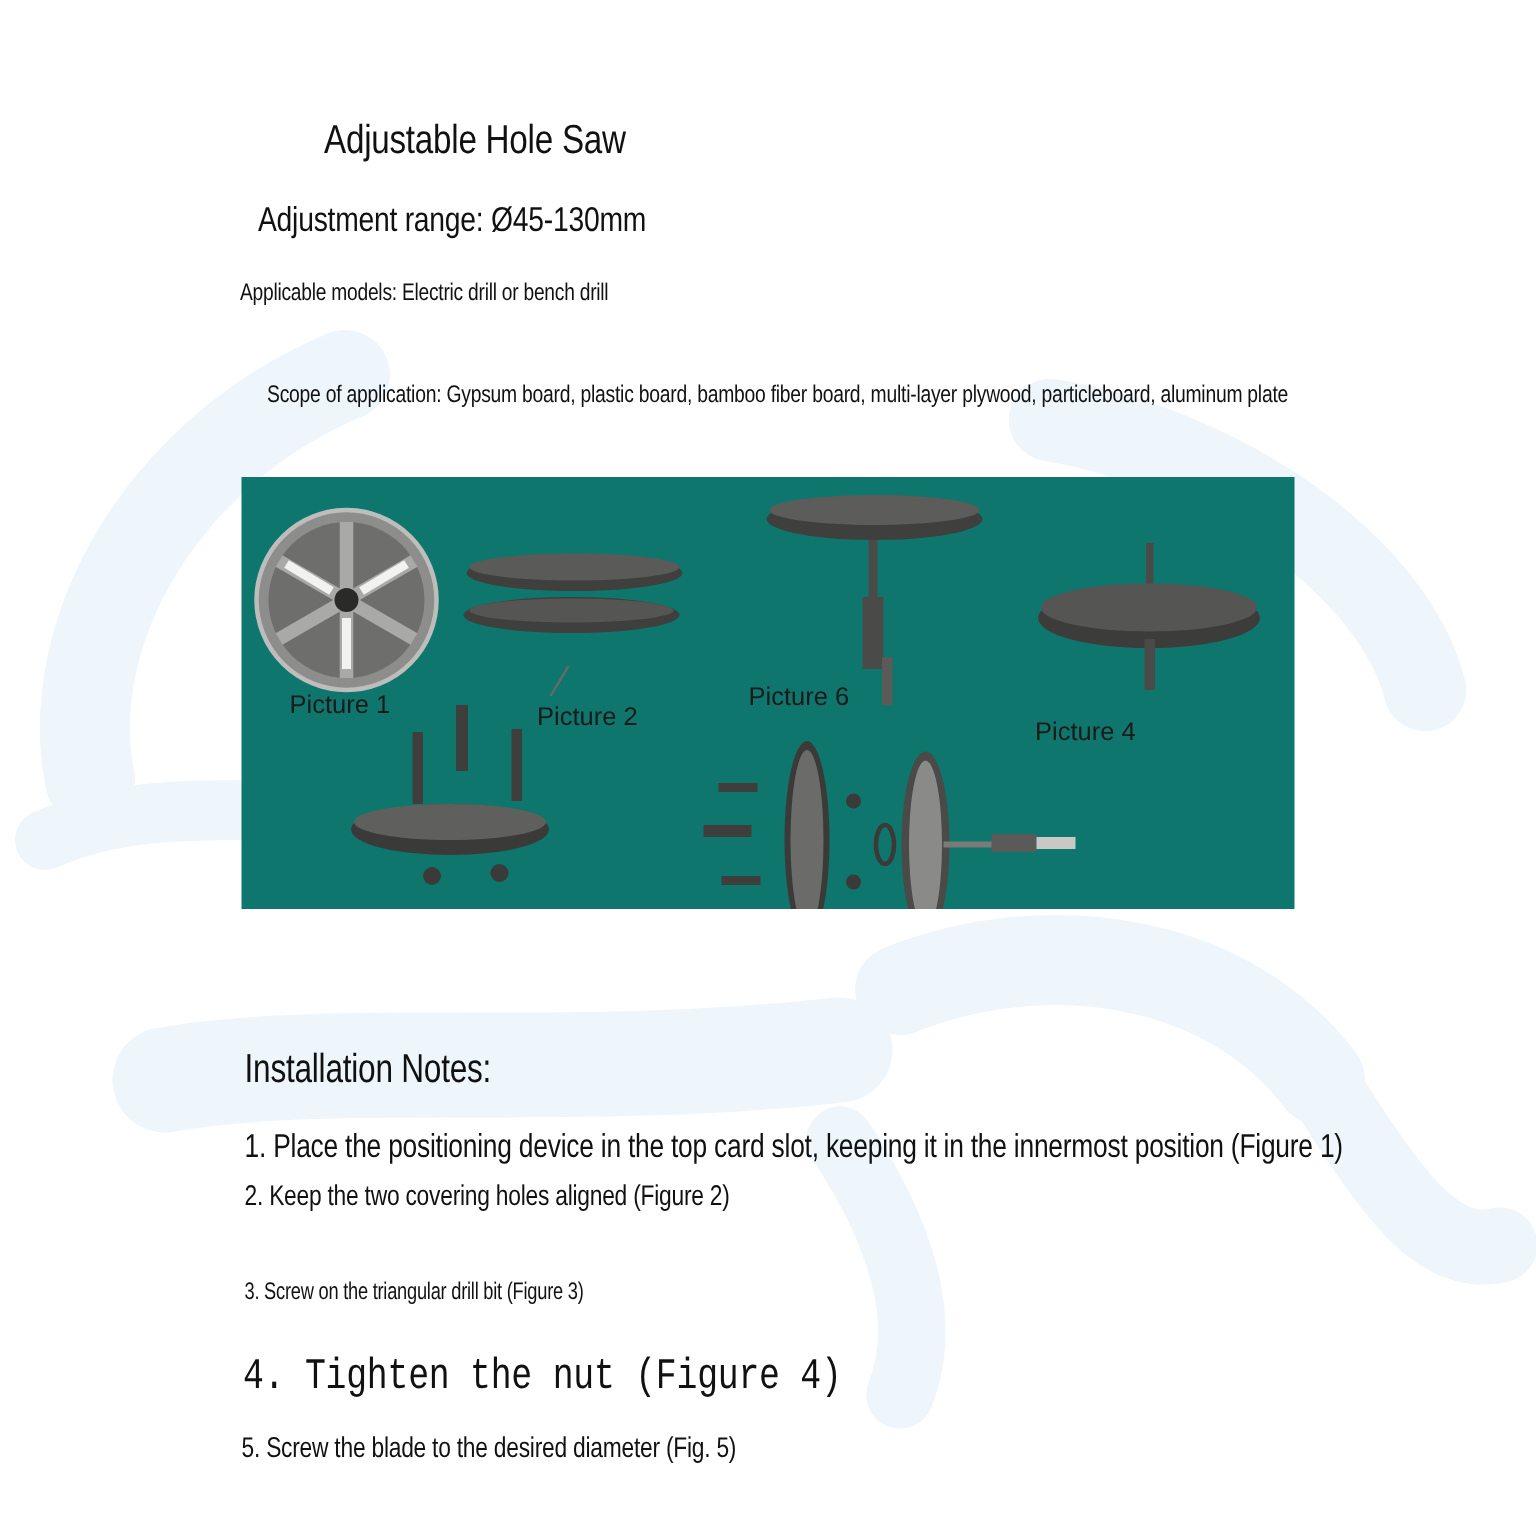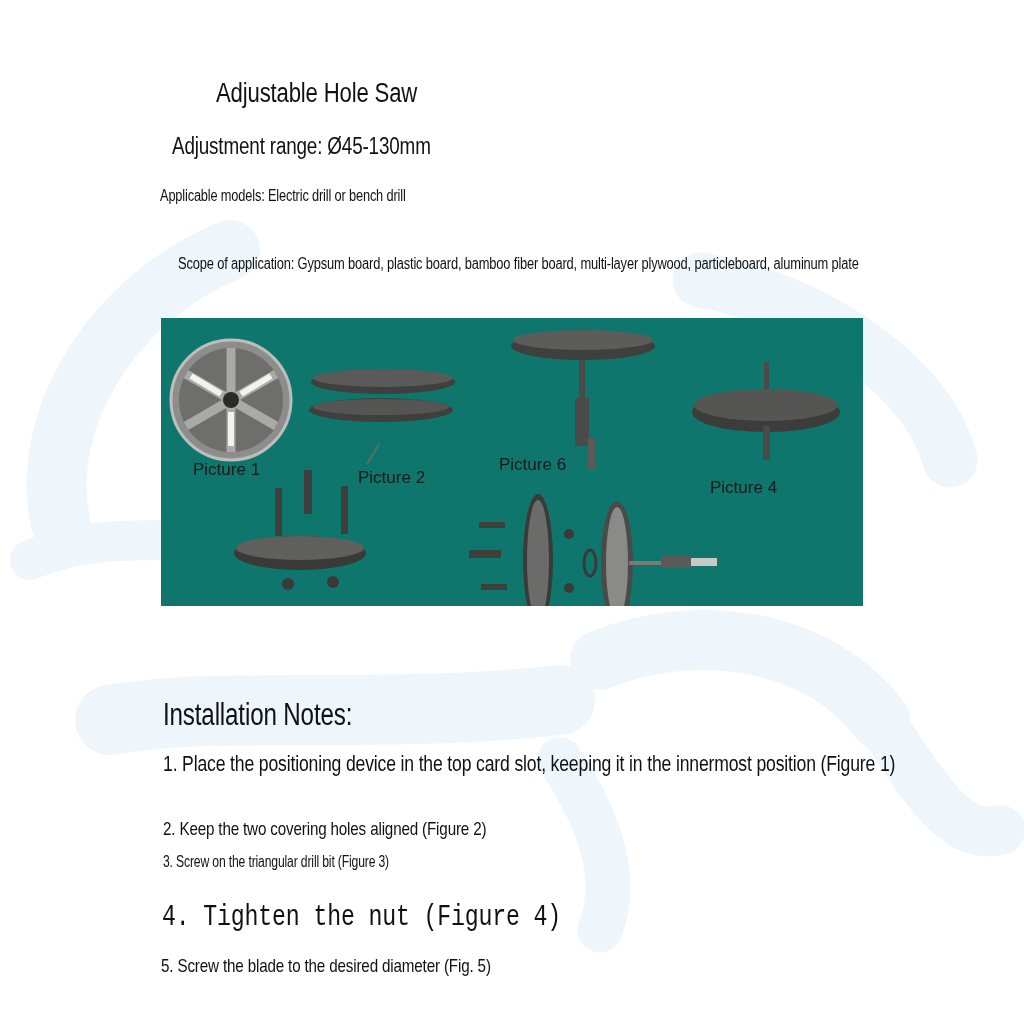--- a/index.html
+++ b/index.html
@@ -13,25 +13,25 @@
   .txt { position:absolute; white-space:nowrap; z-index:2; letter-spacing:-0.2px; }
   .cond { display:inline-block; transform-origin:left center; }
   #title { left:216px; top:78px; font-size:27px; }
   #title .cond { transform:scaleX(0.82); }
   #range { left:172px; top:133px; font-size:23px; }
   #range .cond { transform:scaleX(0.82); }
   #models { left:160px; top:187px; font-size:16px; }
   #models .cond { transform:scaleX(0.80); }
   #scope { left:178px; top:239px; font-size:16px;margin-top:16px; }
   #scope .cond { transform:scaleX(0.805); }
-  #notes-h { left:163px; top:697px; font-size:31px; }
+  #notes-h { left:163px; top:697px; font-size:27px; }
   #notes-h .cond { transform:scaleX(0.78); }
   .step .cond { transform:scaleX(0.80); }
   #s1 { left:163px; top:751px; font-size:22px; }
-  #s2 { left:163px; top:818px; font-size:19px; }
+  #s2 { left:163px; top:787px; font-size:19px; }
   #s3 { left:163px; top:853px; font-size:16px; }
   #s3 .cond { transform:scaleX(0.76); }
   #s4 { left:162px; top:901px; font-size:29px;font-family:Liberation Mono, monospace; }
   #s5 { left:161px; top:955px; font-size:19px; }
   #figure {
     position:absolute; left:161px; top:318px; width:702px; height:288px;
     background:#0f766e; z-index:1; overflow:hidden;
   }
   #figure svg { position:absolute; left:0; top:0; }
   .pic-label {
@@ -126,21 +126,21 @@
       <ellipse cx="456" cy="245" rx="16" ry="62" fill="#4a4a48"></ellipse>
       <ellipse cx="456" cy="245" rx="11" ry="56" fill="#8a8a88"></ellipse>
       <rect x="468" y="243" width="34" height="4" fill="#7a7a78"></rect>
       <rect x="500" y="238" width="30" height="12" fill="#5a5a58"></rect>
       <rect x="530" y="240" width="26" height="8" fill="#c8c8c6"></rect>
     </g>
   </svg>
   <div class="pic-label" style="left:32px;top:142px;">Picture 1</div>
   <div class="pic-label" style="left:197px;top:150px;">Picture 2</div>
   <div class="pic-label" style="left:338px;top:137px;">Picture 6</div>
-  <div class="pic-label" style="left:529px;top:160px;margin-left:20px;">Picture 4</div>
+  <div class="pic-label" style="left:529px;top:160px;">Picture 4</div>
   <div class="pic-label" style="left:120px;top:290px;">Picture 8</div>
 </div>
 
 <div class="txt" id="notes-h"><span class="cond">Installation Notes:</span></div>
 <div class="txt step" id="s1"><span class="cond">1. Place the positioning device in the top card slot, keeping it in the innermost position (Figure 1)</span></div>
 <div class="txt step" id="s2"><span class="cond">2. Keep the two covering holes aligned (Figure 2)</span></div>
 <div class="txt step" id="s3"><span class="cond">3. Screw on the triangular drill bit (Figure 3)</span></div>
 <div class="txt step" id="s4"><span class="cond">4. Tighten the nut (Figure 4)</span></div>
 <div class="txt step" id="s5"><span class="cond">5. Screw the blade to the desired diameter (Fig. 5)</span></div>
 

